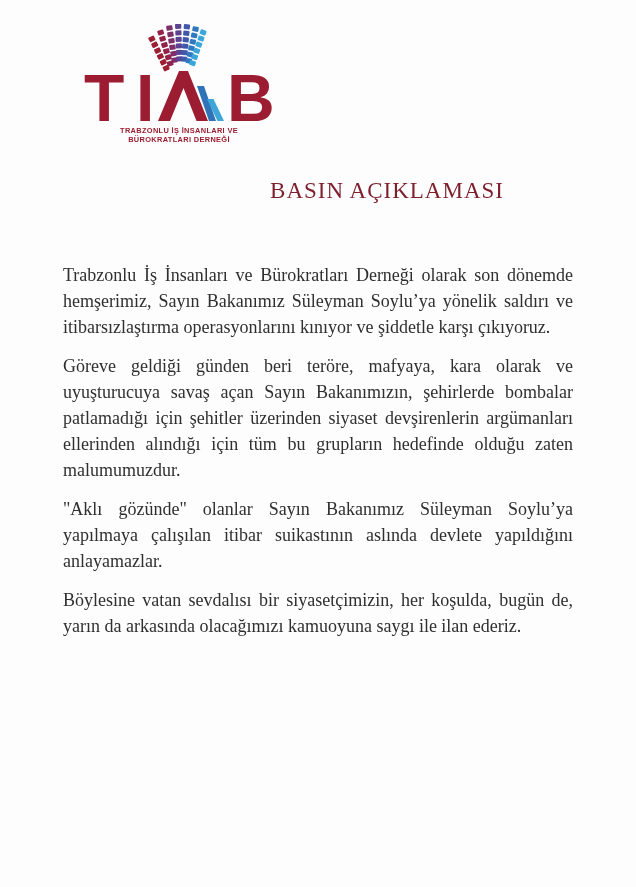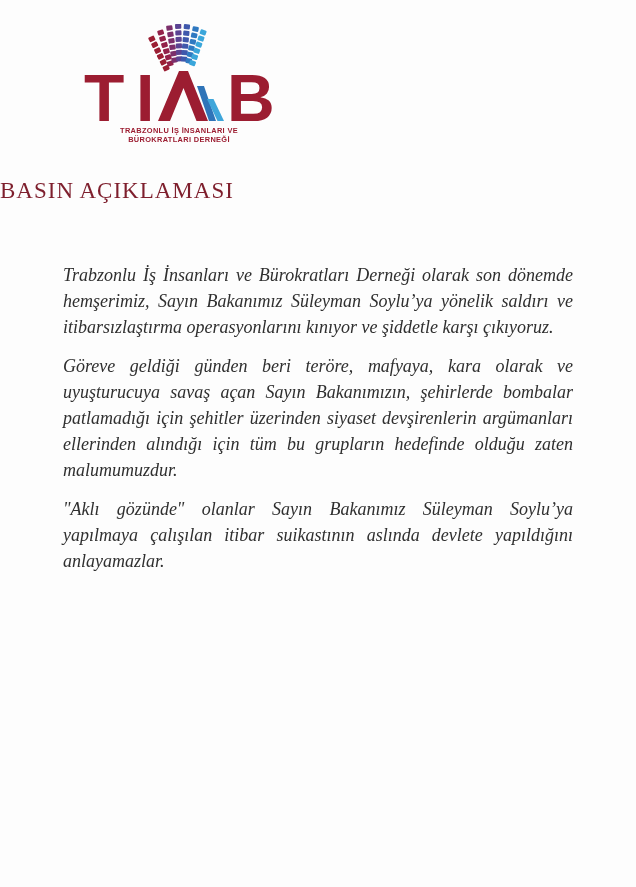--- a/index.html
+++ b/index.html
@@ -36,38 +36,38 @@
   }
   .a-maroon { fill: var(--maroon, #9c1d31); }
   .a-blue1  { fill: var(--blue_mid, #2f74b8); }
   .a-blue2  { fill: var(--blue_light, #3fa6da); }
   
   .doc-title {
     position: absolute;
     top: 178px; left: 0;
     width: 504px;
     margin: 0;
-    text-align: left;
+    text-align: right;
     font-family: "Liberation Serif", serif;
     font-weight: 400;
     font-size: 23px;
     letter-spacing: 1px;
     color: var(--title_red, #7e1f2d);
   }
   
   .content {
     position: absolute;
     top: 262px; left: 63px;
     width: 510px;
     color: var(--text_color, #2f2f2f);
     font-size: 18px;
     line-height: 26px;
     text-align: justify;
   }
-  .content p { margin: 0 0 13px 0; font-style: italic; }
+  .content p { margin: 0 0 13px 0; }
 </style>
 </head>
 <body>
 
 <div class="page">
 
   <div class="logo-wrap">
     <svg width="190" height="125" viewBox="0 0 190 125">
 
       <g>
@@ -142,15 +142,16 @@
       <text class="logo-tagline" x="95" y="118">BÜROKRATLARI DERNEĞİ</text>
     </svg>
   </div>
 
   <h1 class="doc-title">BASIN AÇIKLAMASI</h1>
 
   <main class="content">
     <p>Trabzonlu İş İnsanları ve Bürokratları Derneği olarak son dönemde hemşerimiz, Sayın Bakanımız Süleyman Soylu’ya yönelik saldırı ve itibarsızlaştırma operasyonlarını kınıyor ve şiddetle karşı çıkıyoruz.</p>
     <p>Göreve geldiği günden beri teröre, mafyaya, kara olarak ve uyuşturucuya savaş açan Sayın Bakanımızın, şehirlerde bombalar patlamadığı için şehitler üzerinden siyaset devşirenlerin argümanları ellerinden alındığı için tüm bu grupların hedefinde olduğu zaten malumumuzdur.</p>
     <p>"Aklı gözünde" olanlar Sayın Bakanımız Süleyman Soylu’ya yapılmaya çalışılan itibar suikastının aslında devlete yapıldığını anlayamazlar.</p>
+    <p>Böylesine vatan sevdalısı bir siyasetçimizin, her koşulda, bugün de, yarın da arkasında olacağımızı kamuoyuna saygı ile ilan ederiz.</p>
   </main>
 
 </div>
 
 </body></html>

